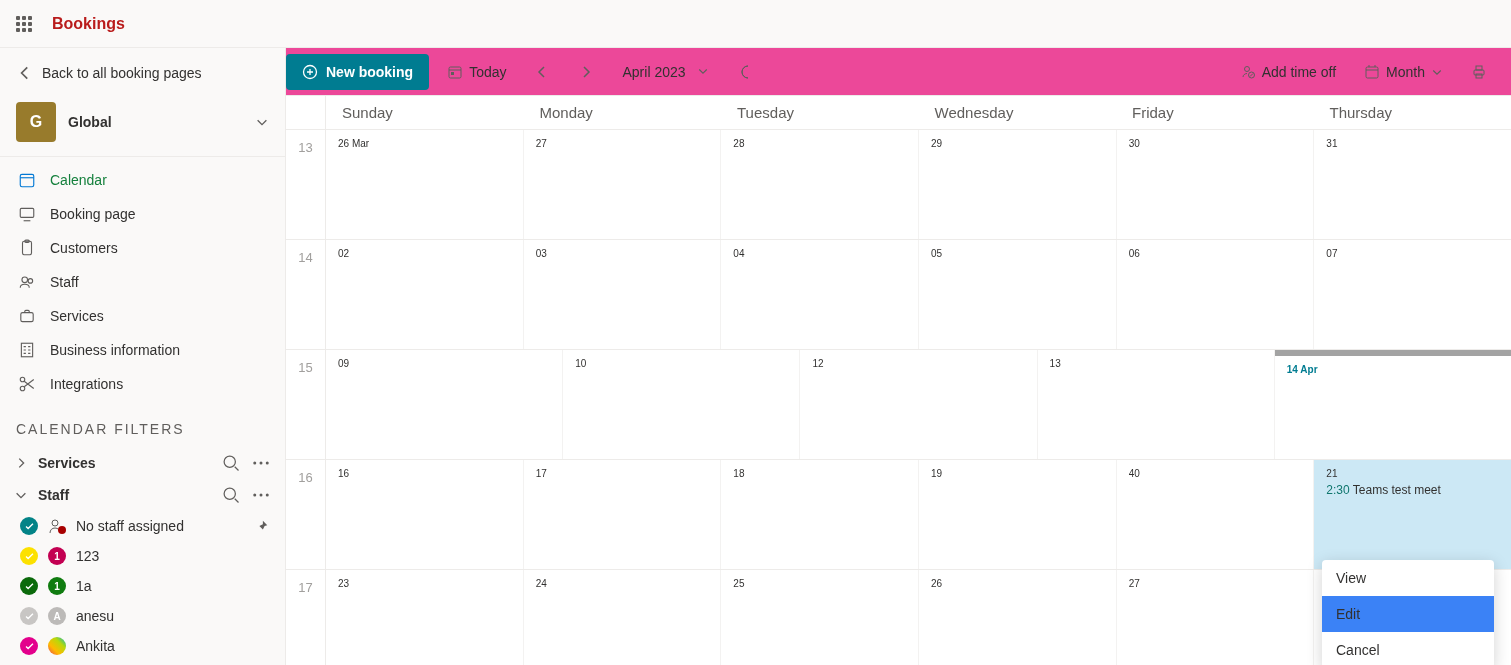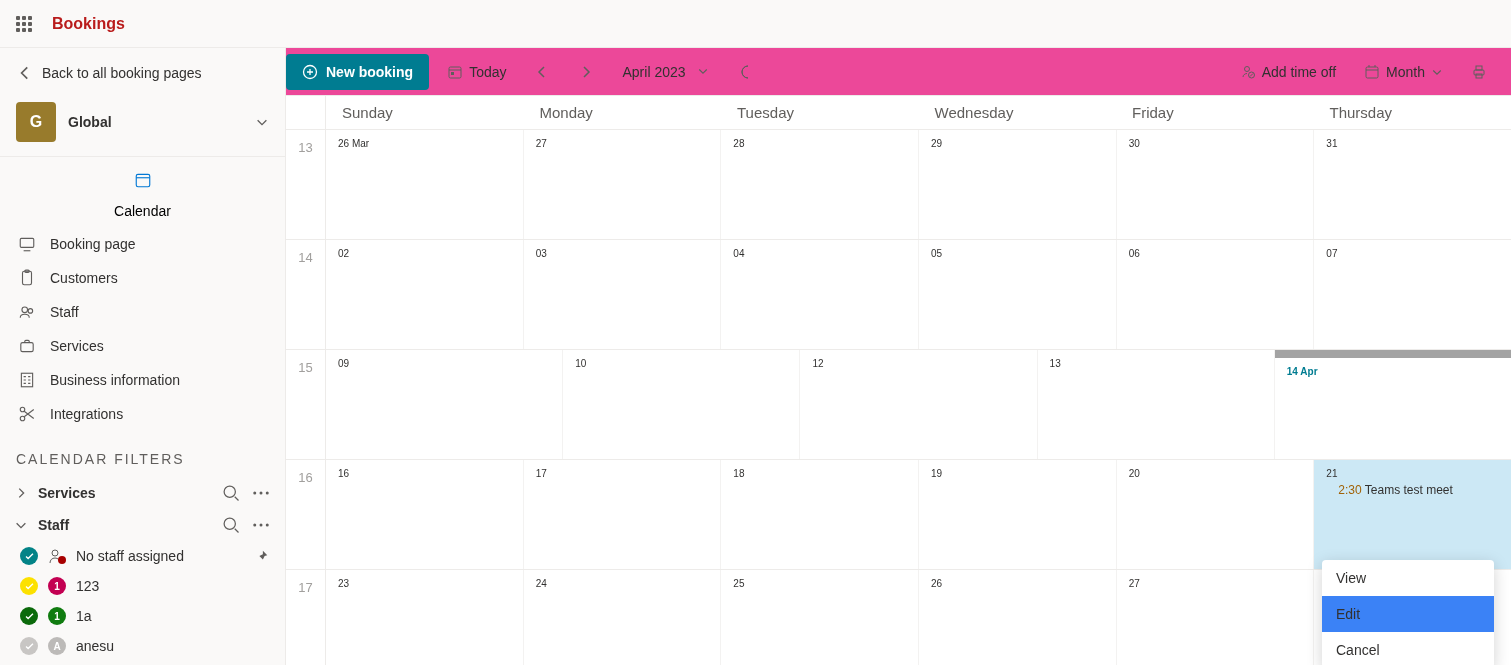--- a/index.html
+++ b/index.html
@@ -45,21 +45,21 @@
     width:40px; height:40px; border-radius:4px;
     background:#987b2c; color:#fff;
     display:flex; align-items:center; justify-content:center;
     font-weight:600; font-size:16px;
   }
   .workspace-name { font-weight:600; flex:1; }
   .nav-item {
     display:flex; align-items:center; gap:14px;
     padding: 8px 18px; cursor:pointer; color:#323130;
   }
-  .nav-item.active { color:#000000;flex-direction:column; }
+  .nav-item.active { color:#15803d; }
   .nav-icon { width:18px; height:18px; color:#605e5c; }
   .nav-item.active .nav-icon { color:#0078d4; }
   .section-label {
     padding: 20px 16px 10px 16px;
     font-size: 14px; letter-spacing: 2px; color:#605e5c;
   }
   .filter-row {
     display:flex; align-items:center; gap:10px;
     padding: 6px 14px; cursor:pointer;
   }
@@ -169,31 +169,31 @@
     flex:1;
     position:relative;
     padding:8px 12px;
     border-right:1px solid #f3f2f1;
   }
   .day-cell:last-child { border-right:none; }
   .day-date {
     font-size:10px; color:#323130;
   }
   .day-cell.today {
-    border-top:8px solid #a3a3a3;
+    border-top:6px solid #a3a3a3;
   }
   .day-cell.today .day-date { color:#007c91; font-weight:600; }
   .day-cell.event-day { background:#cce8f5; }
   .event {
     font-size:12px; color:#323130;
     margin-top:4px;
     white-space:nowrap; overflow:hidden; text-overflow:ellipsis;
     cursor:pointer;
   }
-  .event .time { color:#a16207;margin-left:12px; }
+  .event .time { color:#0f766e; }
   .context-menu {
     position:absolute;
     top:560px;
     left:1322px;
     width:172px;
     background:#fff;
     box-shadow:0 4px 16px rgba(0,0,0,0.18);
     border-radius:4px;
     overflow:hidden;
     z-index:100;
@@ -538,21 +538,21 @@
             <div class="day-cell">
               <div class="day-date">17</div>
             </div>
             <div class="day-cell">
               <div class="day-date">18</div>
             </div>
             <div class="day-cell">
               <div class="day-date">19</div>
             </div>
             <div class="day-cell">
-              <div class="day-date">20</div>
+              <div class="day-date">40</div>
             </div>
             <div class="day-cell event-day">
               <div class="day-date">21</div>
               <div class="event"><span class="time">2:30 </span><span>Teams test meet</span></div>
             </div>
           </div>
           <div class="week-row">
             <div class="weeknum">17</div>
             <div class="day-cell">
               <div class="day-date">23</div>

